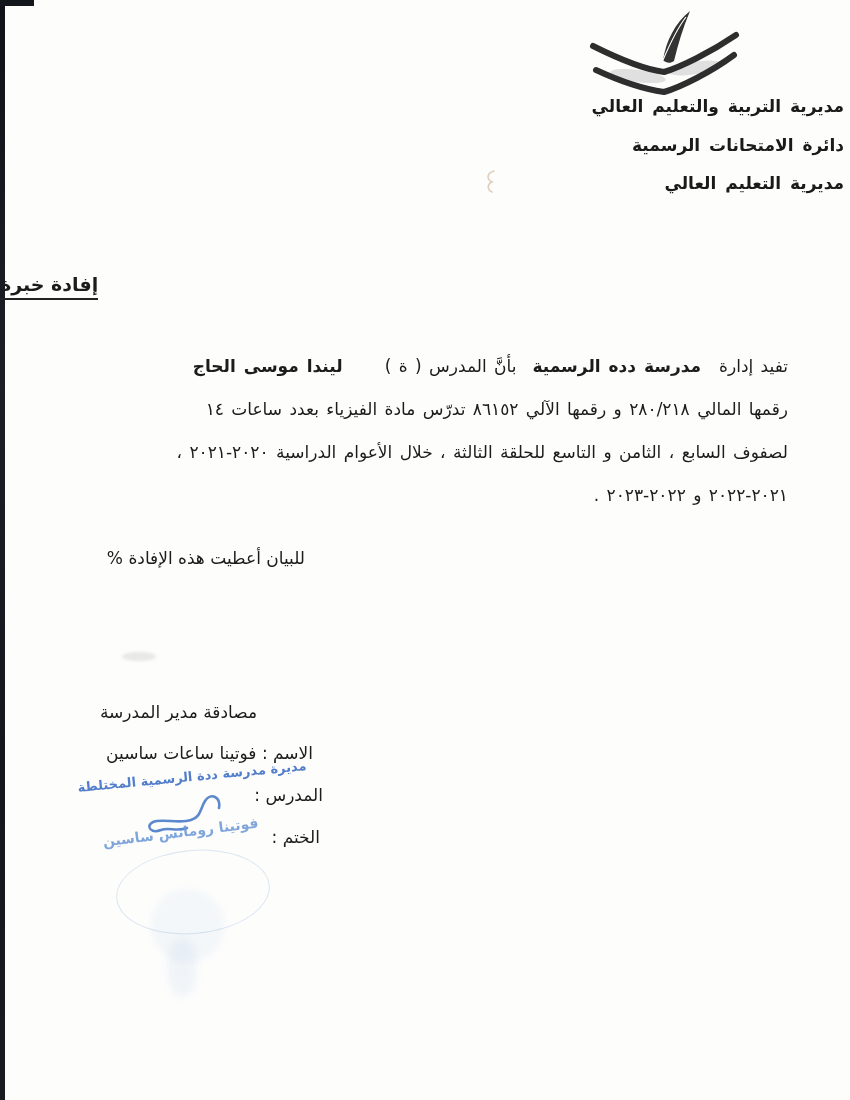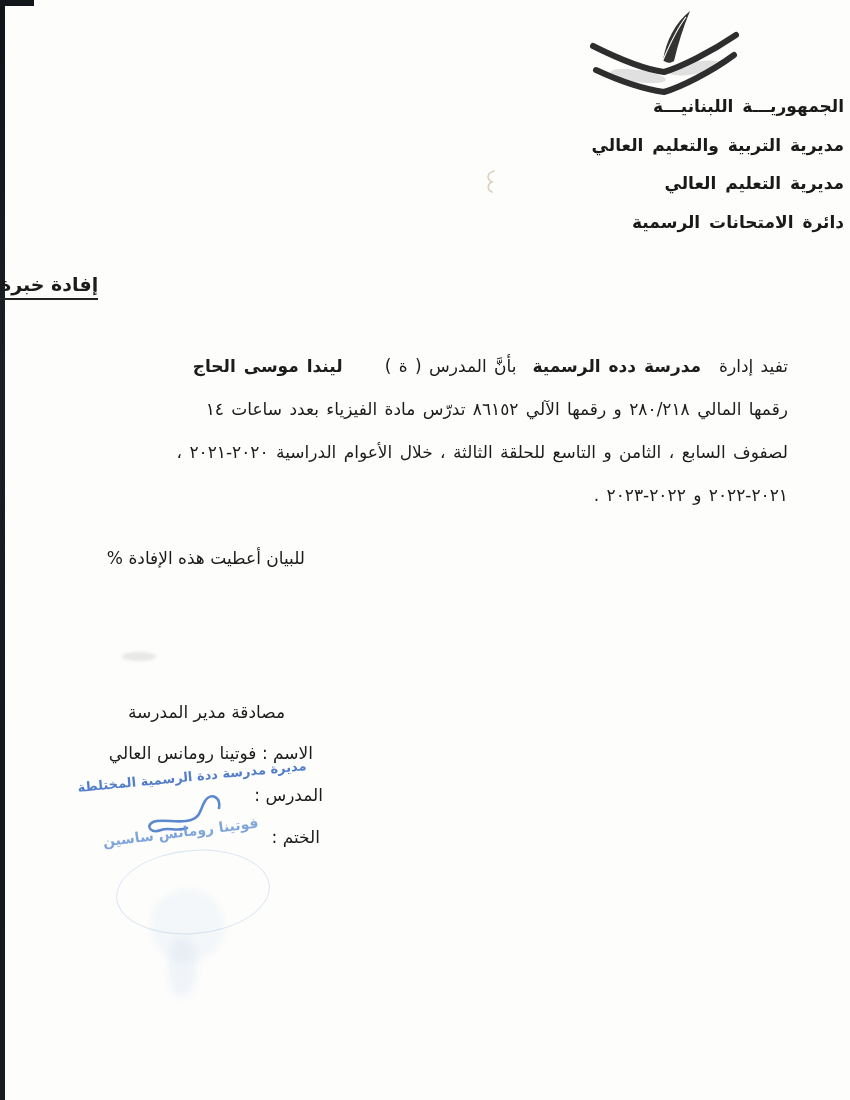--- a/index.html
+++ b/index.html
@@ -25,21 +25,21 @@
     text-align:right;font-size:17px;line-height:43px;word-spacing:2px;}
   .body-line{white-space:nowrap;}
   .b{font-weight:bold;}
   .gap{display:inline-block;}
   .g18{width:18px;} .g16{width:16px;} .g40{width:42px;}
   
   .statement{position:absolute;top:546px;right:545px;direction:rtl;white-space:nowrap;
     font-size:17px;line-height:24px;}
   
   .sig-item{position:absolute;direction:rtl;white-space:nowrap;font-size:17px;line-height:24px;}
-  .cert{top:700px;right:565px;}
+  .cert{top:700px;right:593px;}
   .name{top:741px;right:537px;}
   .sig{top:783px;right:527px;}
   .seal{top:825px;right:530px;}
   
   .stamp{position:absolute;left:0;top:0;pointer-events:none;}
   .stamp-top{left:76px;top:769px;width:232px;transform:rotate(-5.5deg);
     font-size:13px;font-weight:bold;color:#4574c6;direction:rtl;text-align:center;
     letter-spacing:.5px;opacity:.92;white-space:nowrap;}
   .stamp-sig{left:143px;top:792px;width:88px;height:48px;}
   .stamp-name{left:98px;top:824px;width:165px;transform:rotate(-7deg);
@@ -69,43 +69,42 @@
       <ellipse cx="55" cy="68" rx="28" ry="6" fill="#c9c9c9" opacity="0.55" transform="rotate(8 55 68)"></ellipse>
       <ellipse cx="112" cy="60" rx="26" ry="6" fill="#c9c9c9" opacity="0.55" transform="rotate(-10 112 60)"></ellipse>
       <path d="M10 38 C42 54 66 62 81 64 C98 59 128 44 153 27" fill="none" stroke="#2e2e2e" stroke-width="6" stroke-linecap="round"></path>
       <path d="M13 62 C43 76 67 82 81 84 C98 79 128 64 151 47" fill="none" stroke="#2e2e2e" stroke-width="6" stroke-linecap="round"></path>
       <path d="M80 52 C83 33 92 15 107 3 C100 20 95 36 91 53 C87 56 83 55 80 52 Z" fill="#333333"></path>
       <path d="M80 52 C86 38 93 22 103 9" fill="none" stroke="#fdfdfc" stroke-width="1.2"></path>
     </svg>
   </div>
 
   <div class="header">
-    <div class="hline">الجمهوريـــة اللبنانيـــة</div>
     <div class="hline">مديرية التربية والتعليم العالي</div>
+    <div class="hline">دائرة الامتحانات الرسمية</div>
     <div class="hline">مديرية التعليم العالي</div>
-    <div class="hline">دائرة الامتحانات الرسمية</div>
   </div>
 
   <div class="title-wrap">
     <span class="title">إفادة خبرة</span>
   </div>
 
   <div class="body-text">
     <div class="body-line">
       <span>تفيد إدارة</span><span class="gap g18"></span><span class="b">مدرسة دده الرسمية</span><span class="gap g16"></span><span>بأنَّ المدرس ( ة )</span><span class="gap g40"></span><span class="b">ليندا موسى الحاج</span>
     </div>
     <div class="body-line">رقمها المالي ٢٨٠/٢١٨ و رقمها الآلي ٨٦١٥٢ تدرّس مادة الفيزياء بعدد ساعات ١٤</div>
     <div class="body-line">لصفوف السابع ، الثامن و التاسع للحلقة الثالثة ، خلال الأعوام الدراسية ٢٠٢٠-٢٠٢١ ،</div>
     <div class="body-line">٢٠٢١-٢٠٢٢ و ٢٠٢٢-٢٠٢٣ .</div>
   </div>
 
   <div class="statement">للبيان أعطيت هذه الإفادة %</div>
 
   <div class="sig-item cert">مصادقة مدير المدرسة</div>
-  <div class="sig-item name">الاسم : فوتينا رومانس العالي</div>
+  <div class="sig-item name">الاسم : فوتينا ساعات ساسين</div>
   <div class="sig-item sig">المدرس :</div>
   <div class="sig-item seal">الختم :</div>
 
   <div class="stamp stamp-top">مديرة مدرسة ددة الرسمية المختلطة</div>
   <div class="stamp stamp-sig">
     <svg width="88" height="48" viewBox="0 0 88 48">
       <path d="M76 16 C78 5 68 0 62 9 C57 17 58 25 48 28 C36 32 18 26 10 30 C2 34 8 42 18 38 C26 35 34 40 44 36" fill="none" stroke="#4a7cc9" stroke-width="2.6" stroke-linecap="round" opacity="0.9"></path>
     </svg>
   </div>
   <div class="stamp stamp-name">فوتينا رومانس ساسين</div>

